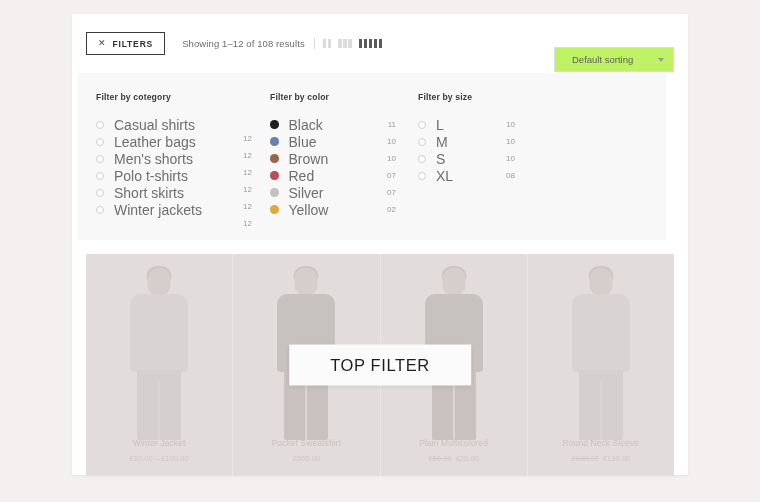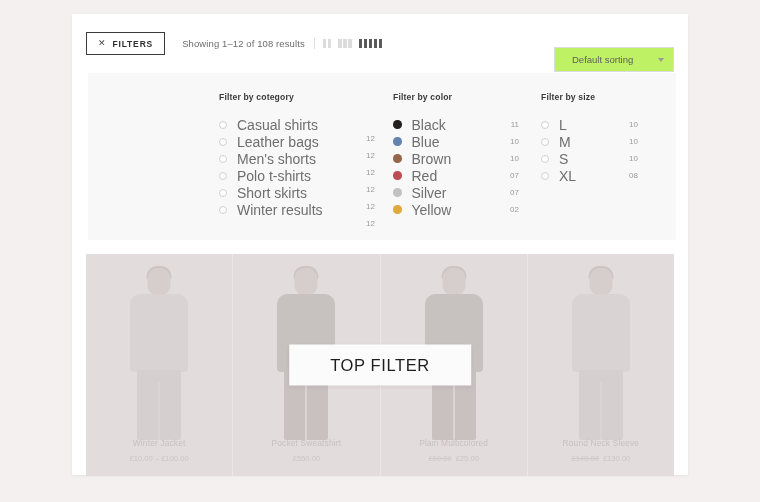--- a/index.html
+++ b/index.html
@@ -67,26 +67,25 @@
     transform: translateY(-50%);
     width: 0; height: 0;
     border-left: 3.5px solid transparent;
     border-right: 3.5px solid transparent;
     border-top: 4px solid #9a9a9a;
   }
 
   
   .filter-panel {
     position: absolute;
-    left: 16px; top: 59px;
+    left: 6px; top: 59px;
     width: 588px; height: 167px;
     background: #f8f8f8;
     display: flex;
     padding: 19px 18px 0 18px;
-    justify-content: flex-end;
   }
   .fcol { }
   .fcol.cat  { width: 174px; }
   .fcol.col  { width: 148px; }
   .fcol.size { width: 117px; }
   .fcol.price{ flex: 1; }
   .fcol h4 {
     font-size: 8.6px; font-weight: 700; color: #3a3a3a;
     letter-spacing: .15px; margin-bottom: 14px;
   }
@@ -283,21 +282,21 @@
         <span class="fname">Polo t-shirts</span>
         <span class="fcount">12</span>
       </div>
       <div class="frow">
         <span class="radio"></span>
         <span class="fname">Short skirts</span>
         <span class="fcount">12</span>
       </div>
       <div class="frow">
         <span class="radio"></span>
-        <span class="fname">Winter results</span>
+        <span class="fname">Winter jackets</span>
         <span class="fcount">12</span>
       </div>
     </div>
 
     <div class="fcol col">
       <h4>Filter by color</h4>
       <div class="frow">
         <span class="swatch" style="background:#22201e"></span>
         <span class="fname">Black</span>
         <span class="fcount">11</span>

